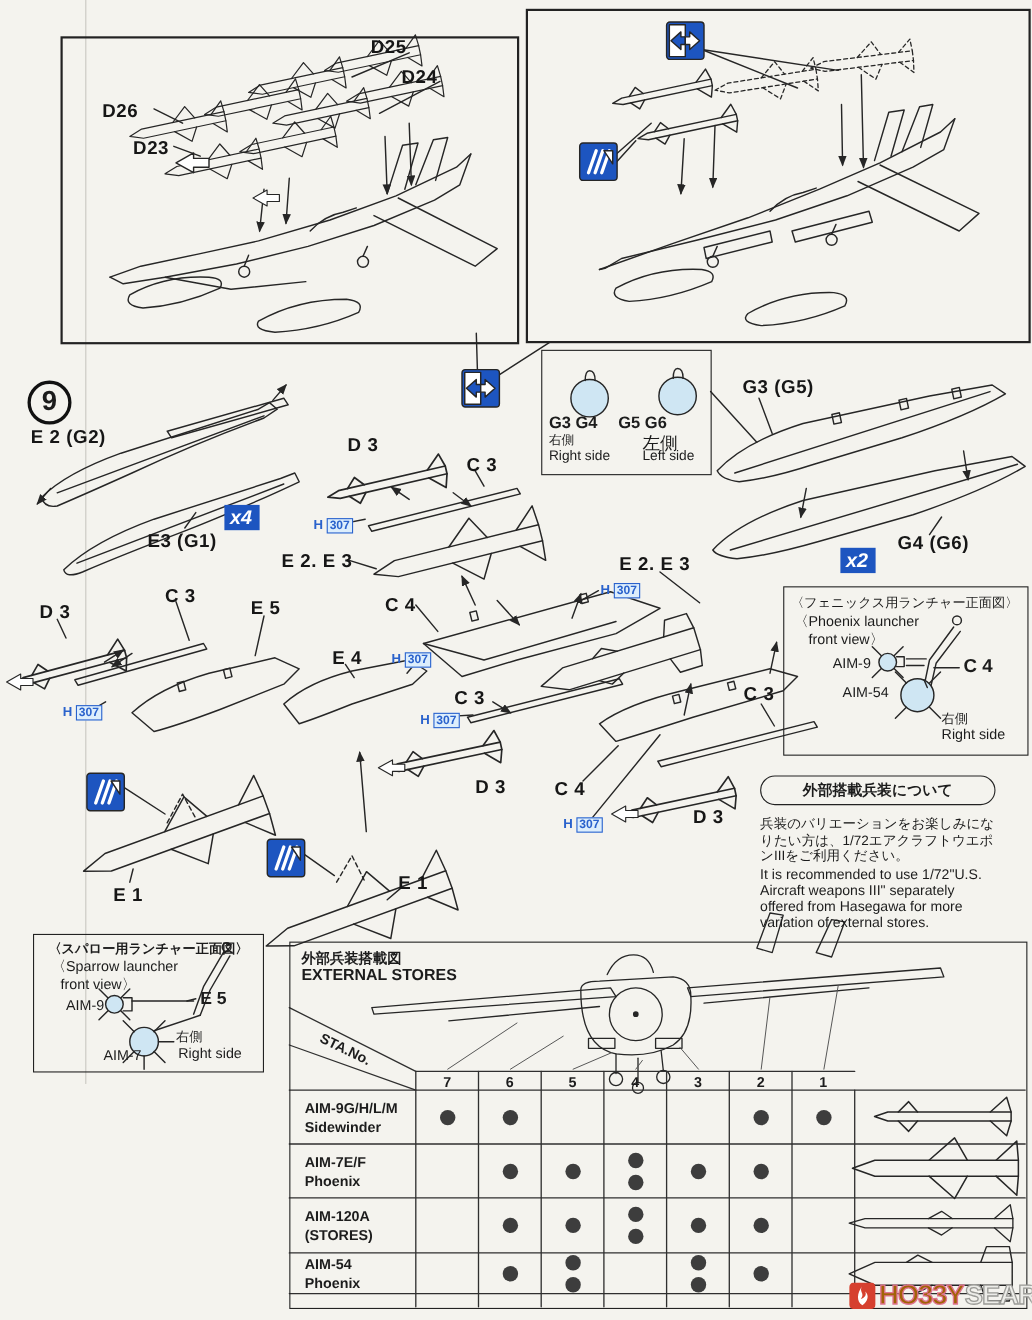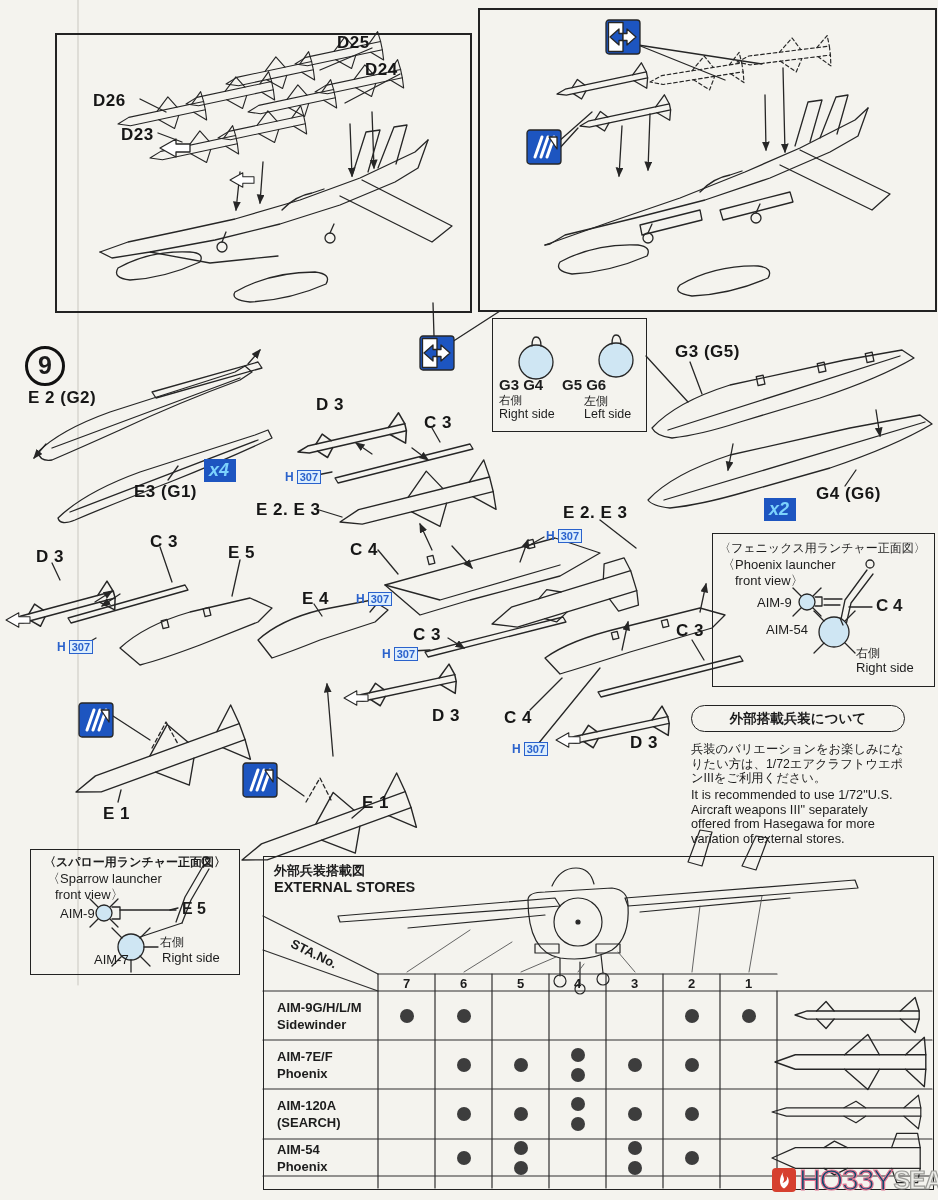--- a/index.html
+++ b/index.html
@@ -6,36 +6,36 @@
   body{
     width:938px;height:1200px;position:relative;overflow:hidden;
     background:#f4f3ee;font-family:"Liberation Sans",sans-serif;color:#1c1c1c;
   }
   #art{position:absolute;left:0;top:0;z-index:1;pointer-events:none;}
   .frame{position:absolute;border:2px solid #222;z-index:2;background:transparent;}
   .frame.thin{border-width:1.5px;}
   .callout{position:absolute;z-index:3;font-weight:bold;font-size:17px;letter-spacing:.5px;white-space:nowrap;color:#161616;}
   .callout.paint{font-size:12px;color:#2a62cc;letter-spacing:0;}
   .callout.paint .code-box{border:1px solid #2a62cc;background:#ddeefc;padding:0 2px;margin-left:3px;font-size:11px;}
-  .badge{position:absolute;z-index:3;background:#1d55c0;color:#7dd3fc;font-weight:bold;font-style:italic;
+  .badge{position:absolute;z-index:3;background:#1d55c0;color:#ffffff;font-weight:bold;font-style:italic;
          font-size:18px;padding:1px 7px 2px 5px;line-height:20px;}
   .step-circle{position:absolute;left:25px;top:346px;width:34px;height:34px;border:3px solid #111;
          border-radius:50%;text-align:center;line-height:33px;font-size:25px;font-weight:bold;z-index:3;}
   .jp{font-weight:bold;text-align:center;}
   .lbl{position:absolute;z-index:3;white-space:nowrap;}
   .tbl-num{position:absolute;z-index:3;font-size:13px;font-weight:bold;width:57px;text-align:center;}
   .tbl-rowlabel{position:absolute;z-index:3;font-size:13px;font-weight:bold;line-height:17px;}
   .dot{position:absolute;z-index:3;width:14px;height:14px;border-radius:50%;background:#3d3d3d;}
   .sta{position:absolute;z-index:3;font-size:13px;font-weight:bold;transform:rotate(26deg);transform-origin:left top;}
   .capsule{position:absolute;left:691px;top:705px;width:212px;height:25px;z-index:3;border:1.5px solid #222;
          border-radius:14px;text-align:center;line-height:25px;font-size:13.5px;font-weight:bold;}
   .para{position:absolute;z-index:3;font-size:12.3px;line-height:14.6px;}
   .para.en{font-size:12.8px;}
   .wm{position:absolute;left:772px;top:1163px;z-index:5;display:flex;align-items:center;gap:3px;}
-  .wm-hobby{font-size:30px;font-weight:normal;letter-spacing:-1px;color:#0c4a6e;-webkit-text-stroke:1.2px #df7390;}
+  .wm-hobby{font-size:25px;font-weight:bold;letter-spacing:-1px;color:#a16207;-webkit-text-stroke:1.2px #df7390;}
   .wm-search{font-size:25px;font-weight:bold;letter-spacing:-1px;color:#ecece8;-webkit-text-stroke:1.2px #9b9b97;margin-left:-2px;}
 </style>
 </head>
 <body>
 
 <svg id="art" width="938" height="1200" viewBox="0 0 938 1200">
   <defs>
     <marker id="ah" markerWidth="9" markerHeight="9" refX="6.5" refY="3" orient="auto">
       <path d="M0,0 L7.5,3 L0,6 Z" fill="#262626"></path>
     </marker>
@@ -393,21 +393,21 @@
     <div class="callout paint" style="left: 512px; top: 742px;"><span>H</span><span class="code-box">307</span></div>
     <div class="callout paint" style="left: 57px; top: 640px;"><span>H</span><span class="code-box">307</span></div>
     <div class="badge" style="left: 204px; top: 459px;">x4</div>
     <div class="badge" style="left: 764px; top: 498px;">x2</div>
   </div>
 
 <div class="lbl jp" style="left:499px;top:376px;font-size:15px;">G3  G4</div>
 <div class="lbl" style="left:499px;top:393px;font-size:11.5px;">右側</div>
 <div class="lbl" style="left:499px;top:407px;font-size:12.5px;">Right side</div>
 <div class="lbl jp" style="left:562px;top:376px;font-size:15px;">G5  G6</div>
-<div class="lbl" style="left:584px;top:393px;font-size:12px;">左側</div>
+<div class="lbl" style="left:584px;top:393px;font-size:16px;">左側</div>
 <div class="lbl" style="left:584px;top:407px;font-size:12.5px;">Left side</div>
 
 <div class="lbl" style="left:719px;top:540px;font-size:12px;font-weight:normal;">〈フェニックス用ランチャー正面図〉</div>
 <div class="lbl" style="left:722px;top:556px;font-size:13px;">〈Phoenix launcher</div>
 <div class="lbl" style="left:735px;top:572px;font-size:13px;">front view〉</div>
 <div class="lbl" style="left:757px;top:595px;font-size:13px;">AIM-9</div>
 <div class="lbl" style="left:876px;top:596px;font-size:17px;font-weight:bold;">C 4</div>
 <div class="lbl" style="left:766px;top:622px;font-size:13px;">AIM-54</div>
 <div class="lbl" style="left:856px;top:645px;font-size:12px;">右側</div>
 <div class="lbl" style="left:856px;top:660px;font-size:13px;">Right side</div>
@@ -458,21 +458,21 @@
       <div>Phoenix</div>
     </div>
     <div class="dot" style="left: 456.5px; top: 1057.5px;"></div>
     <div class="dot" style="left: 513.5px; top: 1057.5px;"></div>
     <div class="dot" style="left: 570.5px; top: 1047.5px;"></div>
     <div class="dot" style="left: 570.5px; top: 1067.5px;"></div>
     <div class="dot" style="left: 627.5px; top: 1057.5px;"></div>
     <div class="dot" style="left: 684.5px; top: 1057.5px;"></div>
     <div class="tbl-rowlabel" style="left: 277px; top: 1097px;">
       <div>AIM-120A</div>
-      <div>(SEARCH)</div>
+      <div>(STORES)</div>
     </div>
     <div class="dot" style="left: 456.5px; top: 1107px;"></div>
     <div class="dot" style="left: 513.5px; top: 1107px;"></div>
     <div class="dot" style="left: 570.5px; top: 1097px;"></div>
     <div class="dot" style="left: 570.5px; top: 1117px;"></div>
     <div class="dot" style="left: 627.5px; top: 1107px;"></div>
     <div class="dot" style="left: 684.5px; top: 1107px;"></div>
     <div class="tbl-rowlabel" style="left: 277px; top: 1140.5px;">
       <div>AIM-54</div>
       <div>Phoenix</div>

